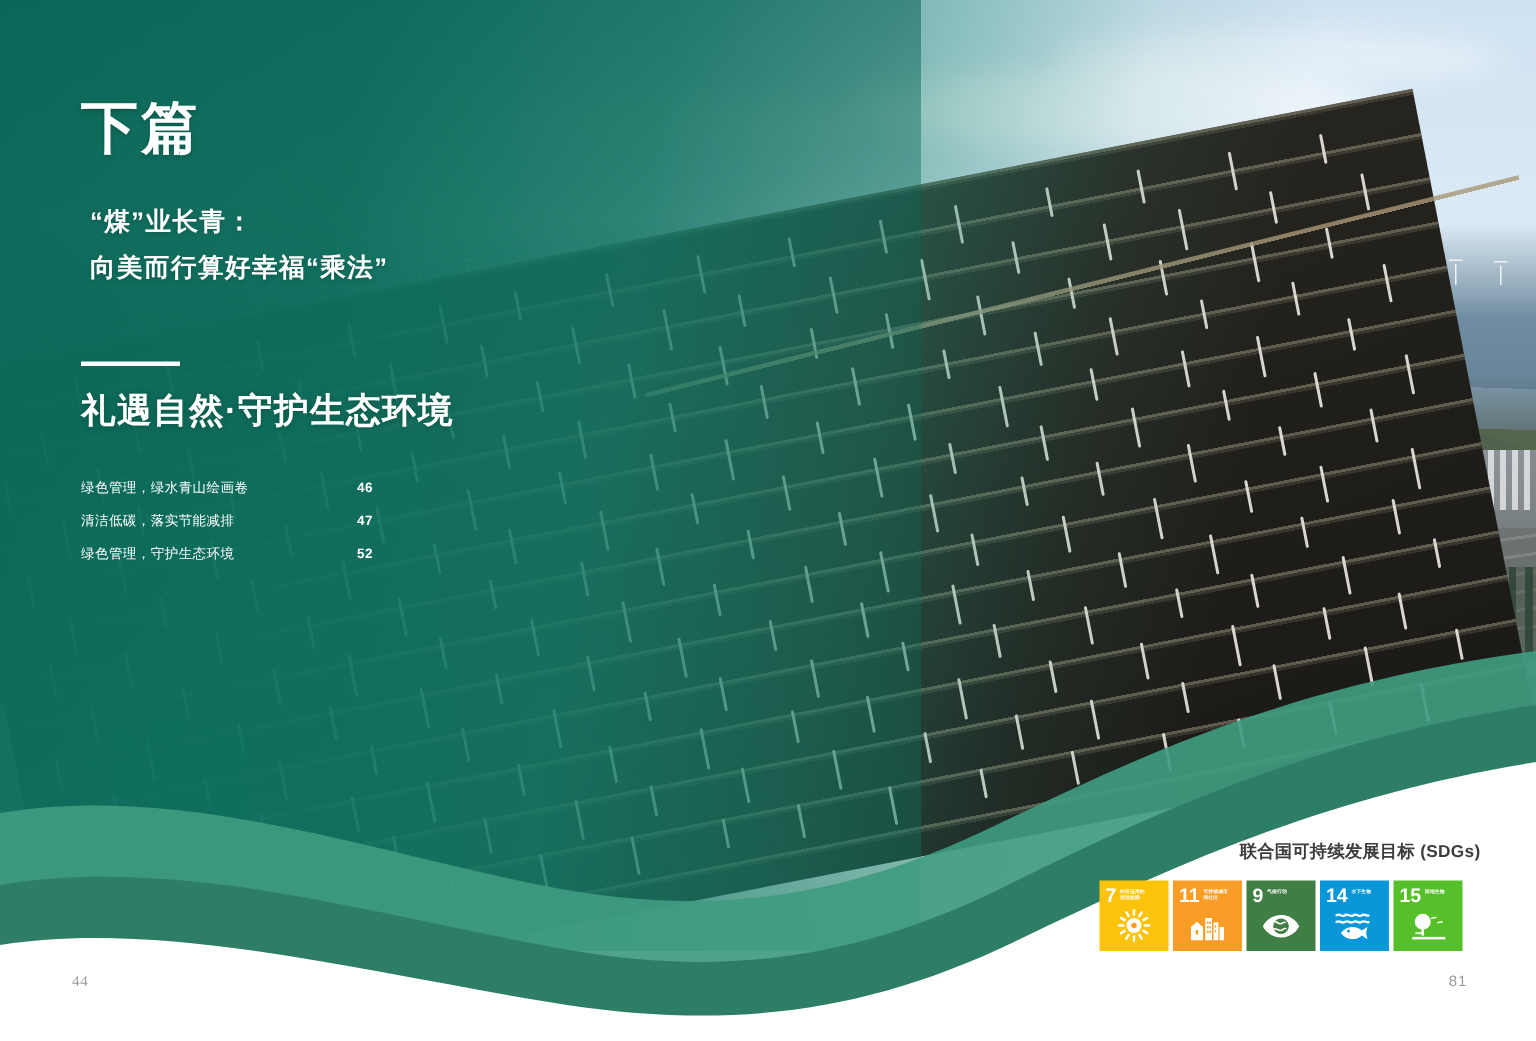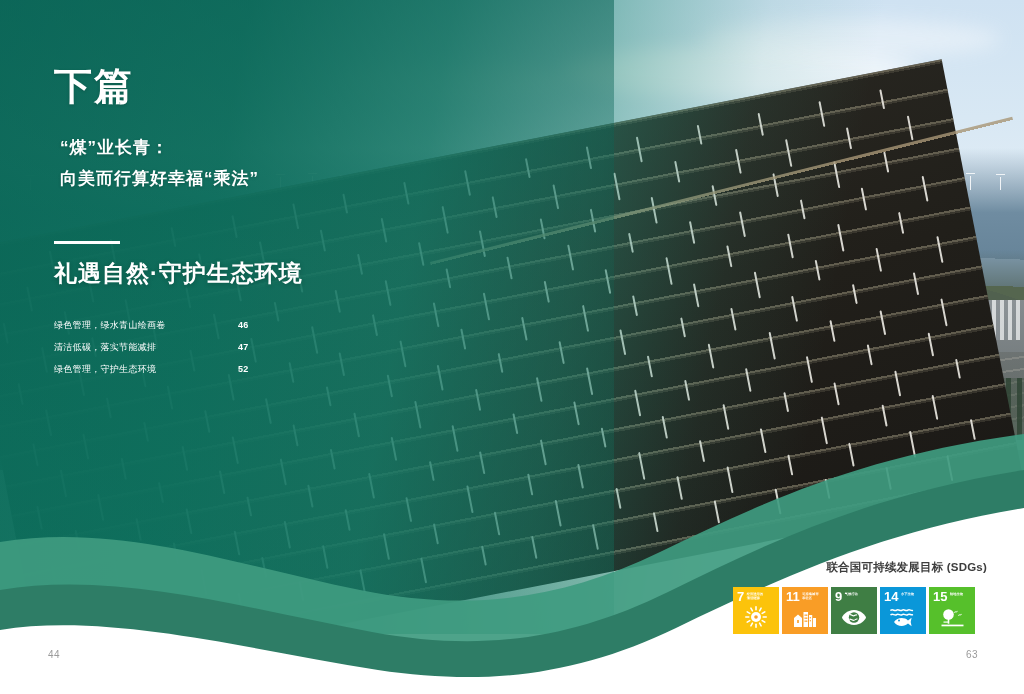--- a/index.html
+++ b/index.html
@@ -201,21 +201,21 @@
     flex:1; display:flex; align-items:center; justify-content:center;
     padding-bottom:3px;
   }
   .sdg-glyph svg { display:block; }
 
   
   .pagenum {
     position:absolute; bottom:34px; font-size:10px; color:#9a9a9a;
     letter-spacing:.5px; z-index:9;
   }
-  .pagenum.left { left:48px; }
+  .pagenum.left { left:48px;font-family:Liberation Serif, serif; }
   .pagenum.right { right:46px; }
 </style>
 </head>
 <body>
 
 <div class="page">
 
   <div class="photo">
     <div class="sky"></div>
     <div class="cloud c1"></div>
@@ -610,15 +610,15 @@
       <path d="M14.5 5.2 c.9-.9 1.8 .2 2.7-.6 M18.6 8.2 c.9-.9 1.8 .2 2.7-.6" stroke="white" stroke-width="1" fill="none" stroke-linecap="round"></path>
       <rect x="1.5" y="17.6" width="22" height="1.7" fill="white"></rect>
       <rect x="3.5" y="14.4" width="5" height="1.4" fill="white" opacity=".85"></rect>
     </svg>
           </div>
         </div>
       </div>
   </div>
 
   <div class="pagenum left">44</div>
-  <div class="pagenum right">63</div>
+  <div class="pagenum right">81</div>
 
 </div>
 
 </body></html>

